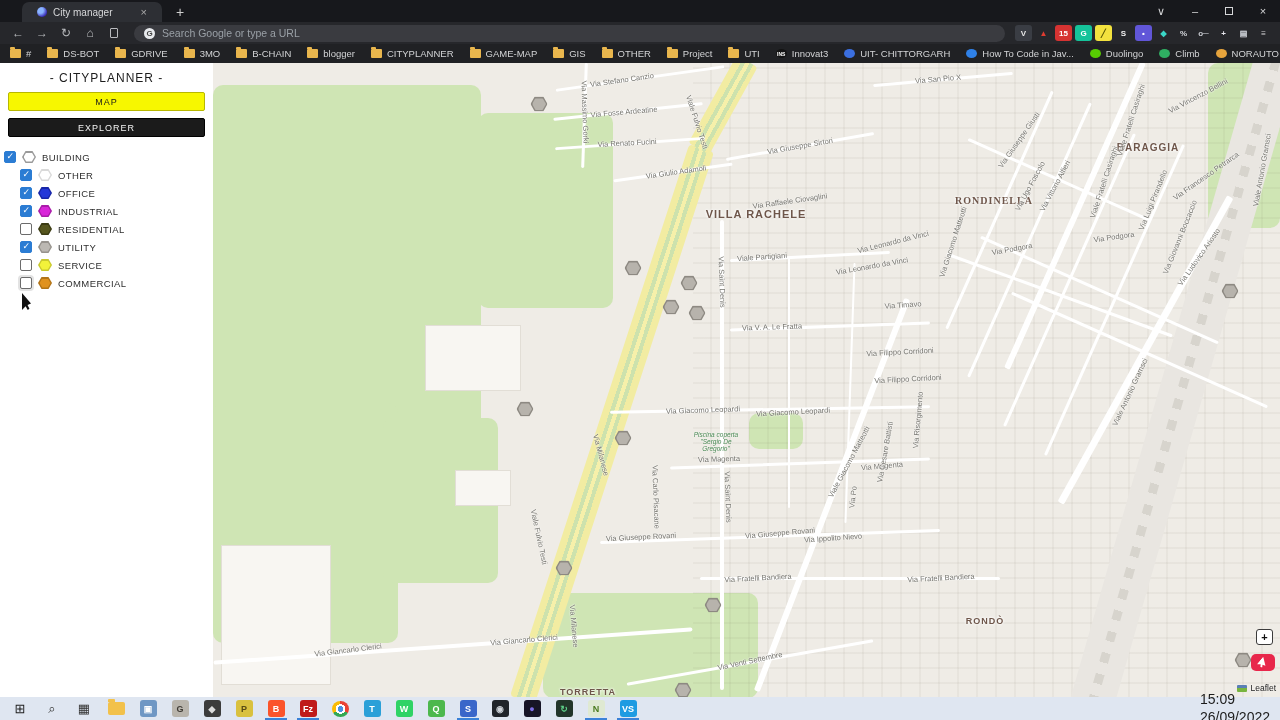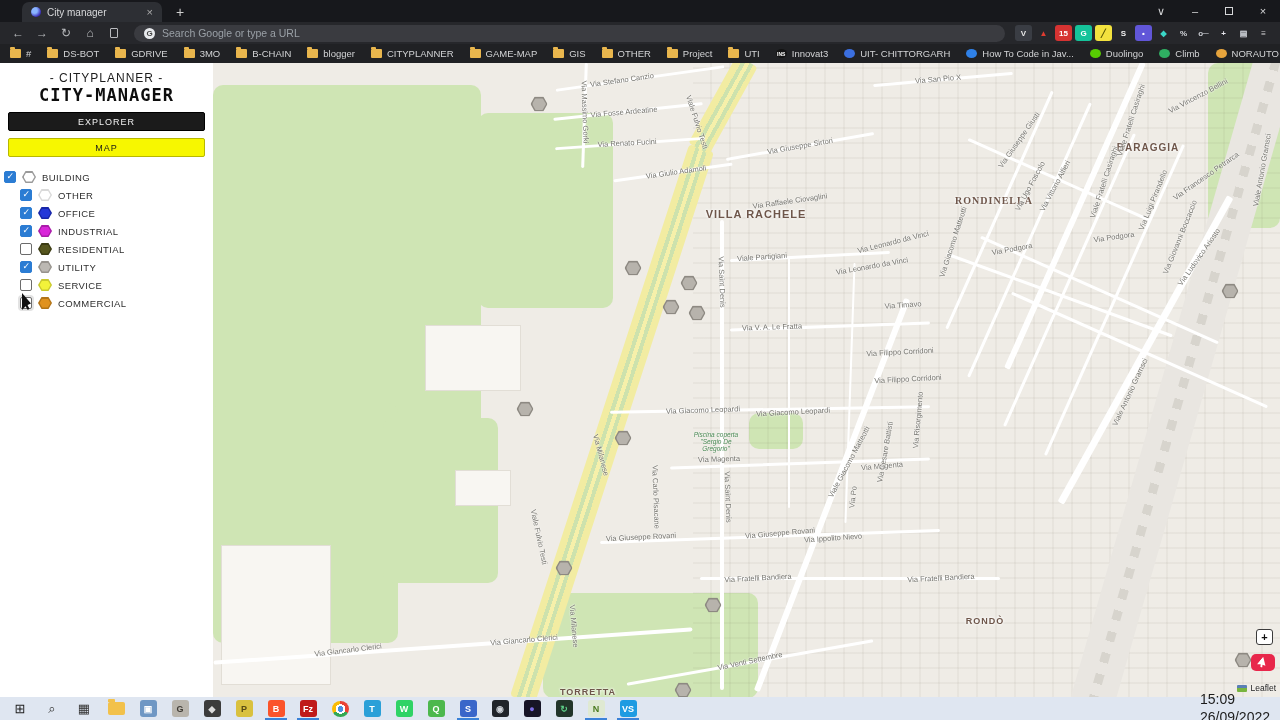--- a/index.html
+++ b/index.html
@@ -4,21 +4,21 @@
 <style>
   * { margin:0; padding:0; box-sizing:border-box; }
   html,body { width:1280px; height:720px; overflow:hidden; background:#000;
               font-family:"Liberation Sans", sans-serif; }
   #stage { position:relative; width:1280px; height:720px; background:#efece6; }
 
   
   #tabstrip { position:absolute; left:0; top:0; width:1280px; height:22px; background:#17181c;
               display:flex; align-items:flex-end; color:#d8d9db; }
   .tab { display:flex; align-items:center; gap:6px; width:140px; height:20px; background:#2d2f34;
-         border-radius:7px 7px 0 0; padding:0 9px; margin-left:22px; font-size:10px; }
+         border-radius:7px 7px 0 0; padding:0 15px; margin-left:22px; font-size:10px; }
   .tab-fav { width:10px; height:10px; border-radius:50%;
              background:radial-gradient(circle at 35% 35%, #8ab4ff 0 30%, #3b2fb8 70%); flex:none; }
   .tab-title { flex:1; white-space:nowrap; overflow:hidden; }
   .tab-close { font-size:11px; color:#aaa; }
   .newtab { color:#cfcfcf; font-size:14px; margin-left:14px; padding-bottom:2px; }
   #wincontrols { margin-left:auto; display:flex; align-self:flex-start; height:22px; }
   #wincontrols span { width:34px; height:22px; display:flex; align-items:center; justify-content:center;
                       color:#d6d7d9; font-size:11px; }
   .restore-glyph { width:8px; height:8px; border:1px solid #d6d7d9; display:inline-block; }
 
@@ -293,23 +293,22 @@
             <i></i>
           </span>
           <span>NORAUTO</span>
         </span>
       </div>
 
   </div>
 
   <div id="sidebar">
     <div id="sb-subtitle">- CITYPLANNER -</div>
-    <div id="sb-title">CITY-MANAGER</div>
+    <div class="sb-btn" id="btn-map">MAP</div>
     <div class="sb-btn" id="btn-explorer">EXPLORER</div>
-    <div class="sb-btn" id="btn-map">MAP</div>
     <div id="layers">
 
     <div class="layer-row checked parent">
           <span class="cb"></span>
           <span class="hex" style="background: rgb(154, 154, 154);">
             <span class="hex-in" style="background: rgb(255, 255, 255);"></span>
           </span>
           <span class="layer-label">BUILDING</span>
         </div>
         <div class="layer-row checked">

